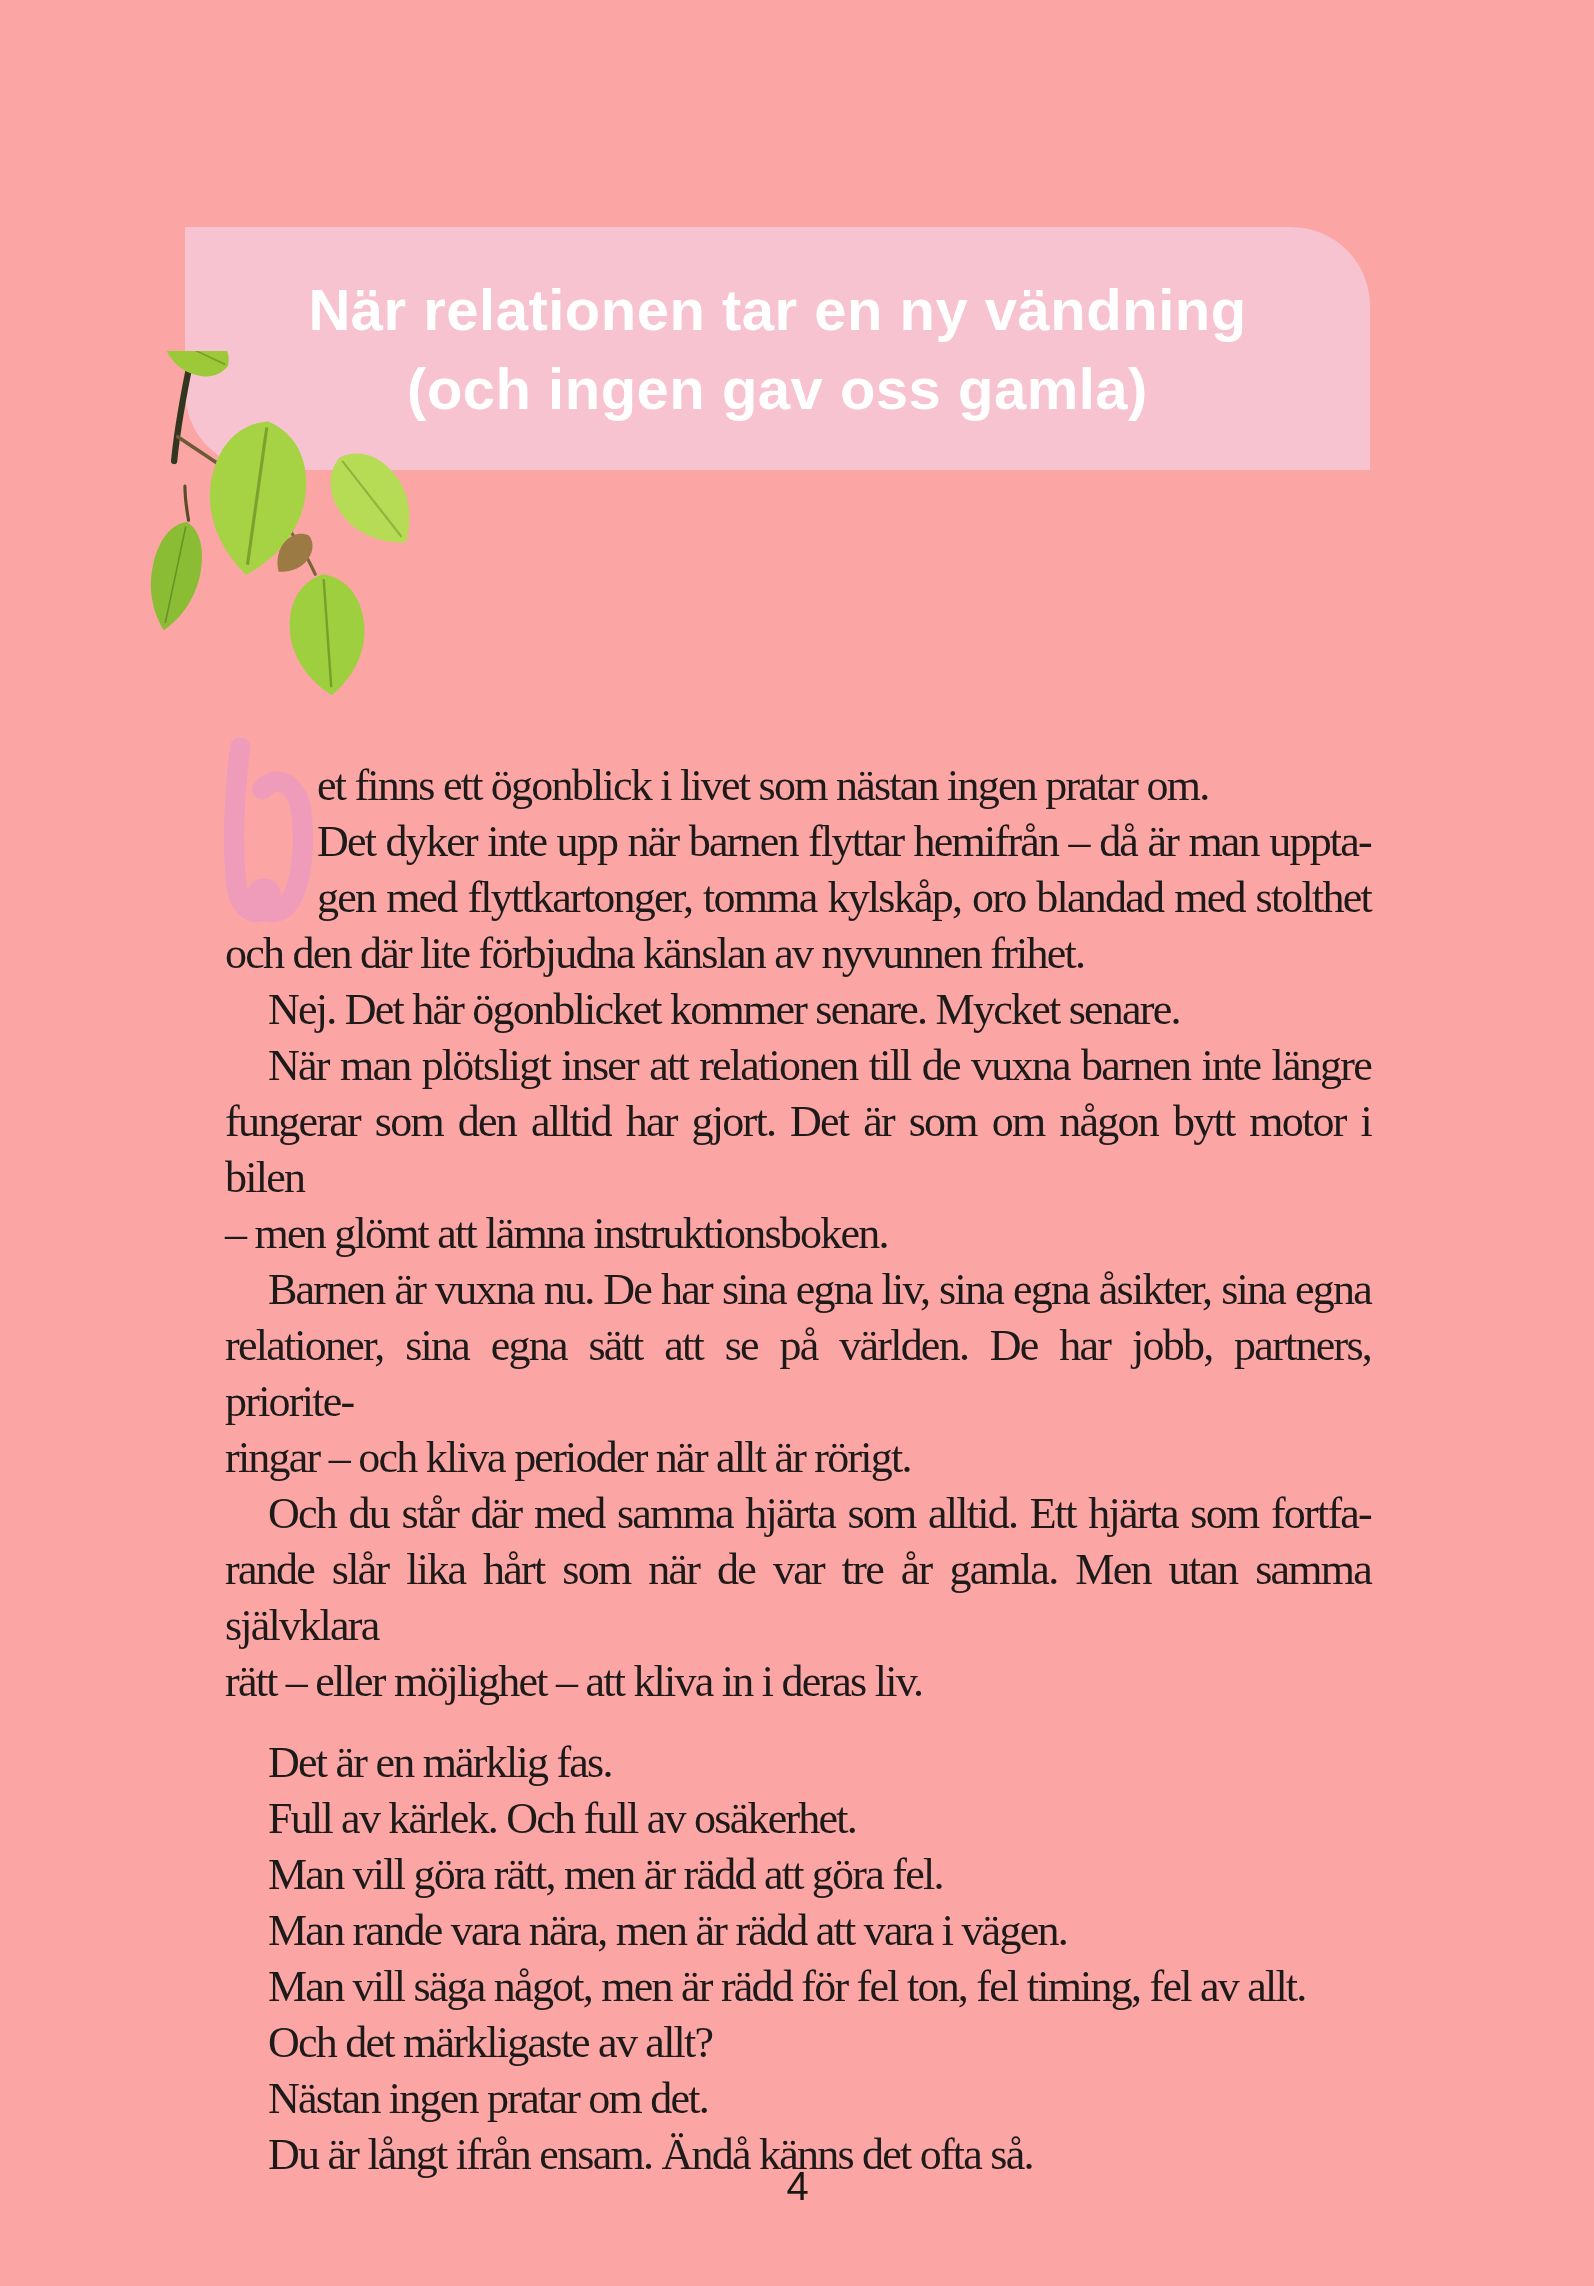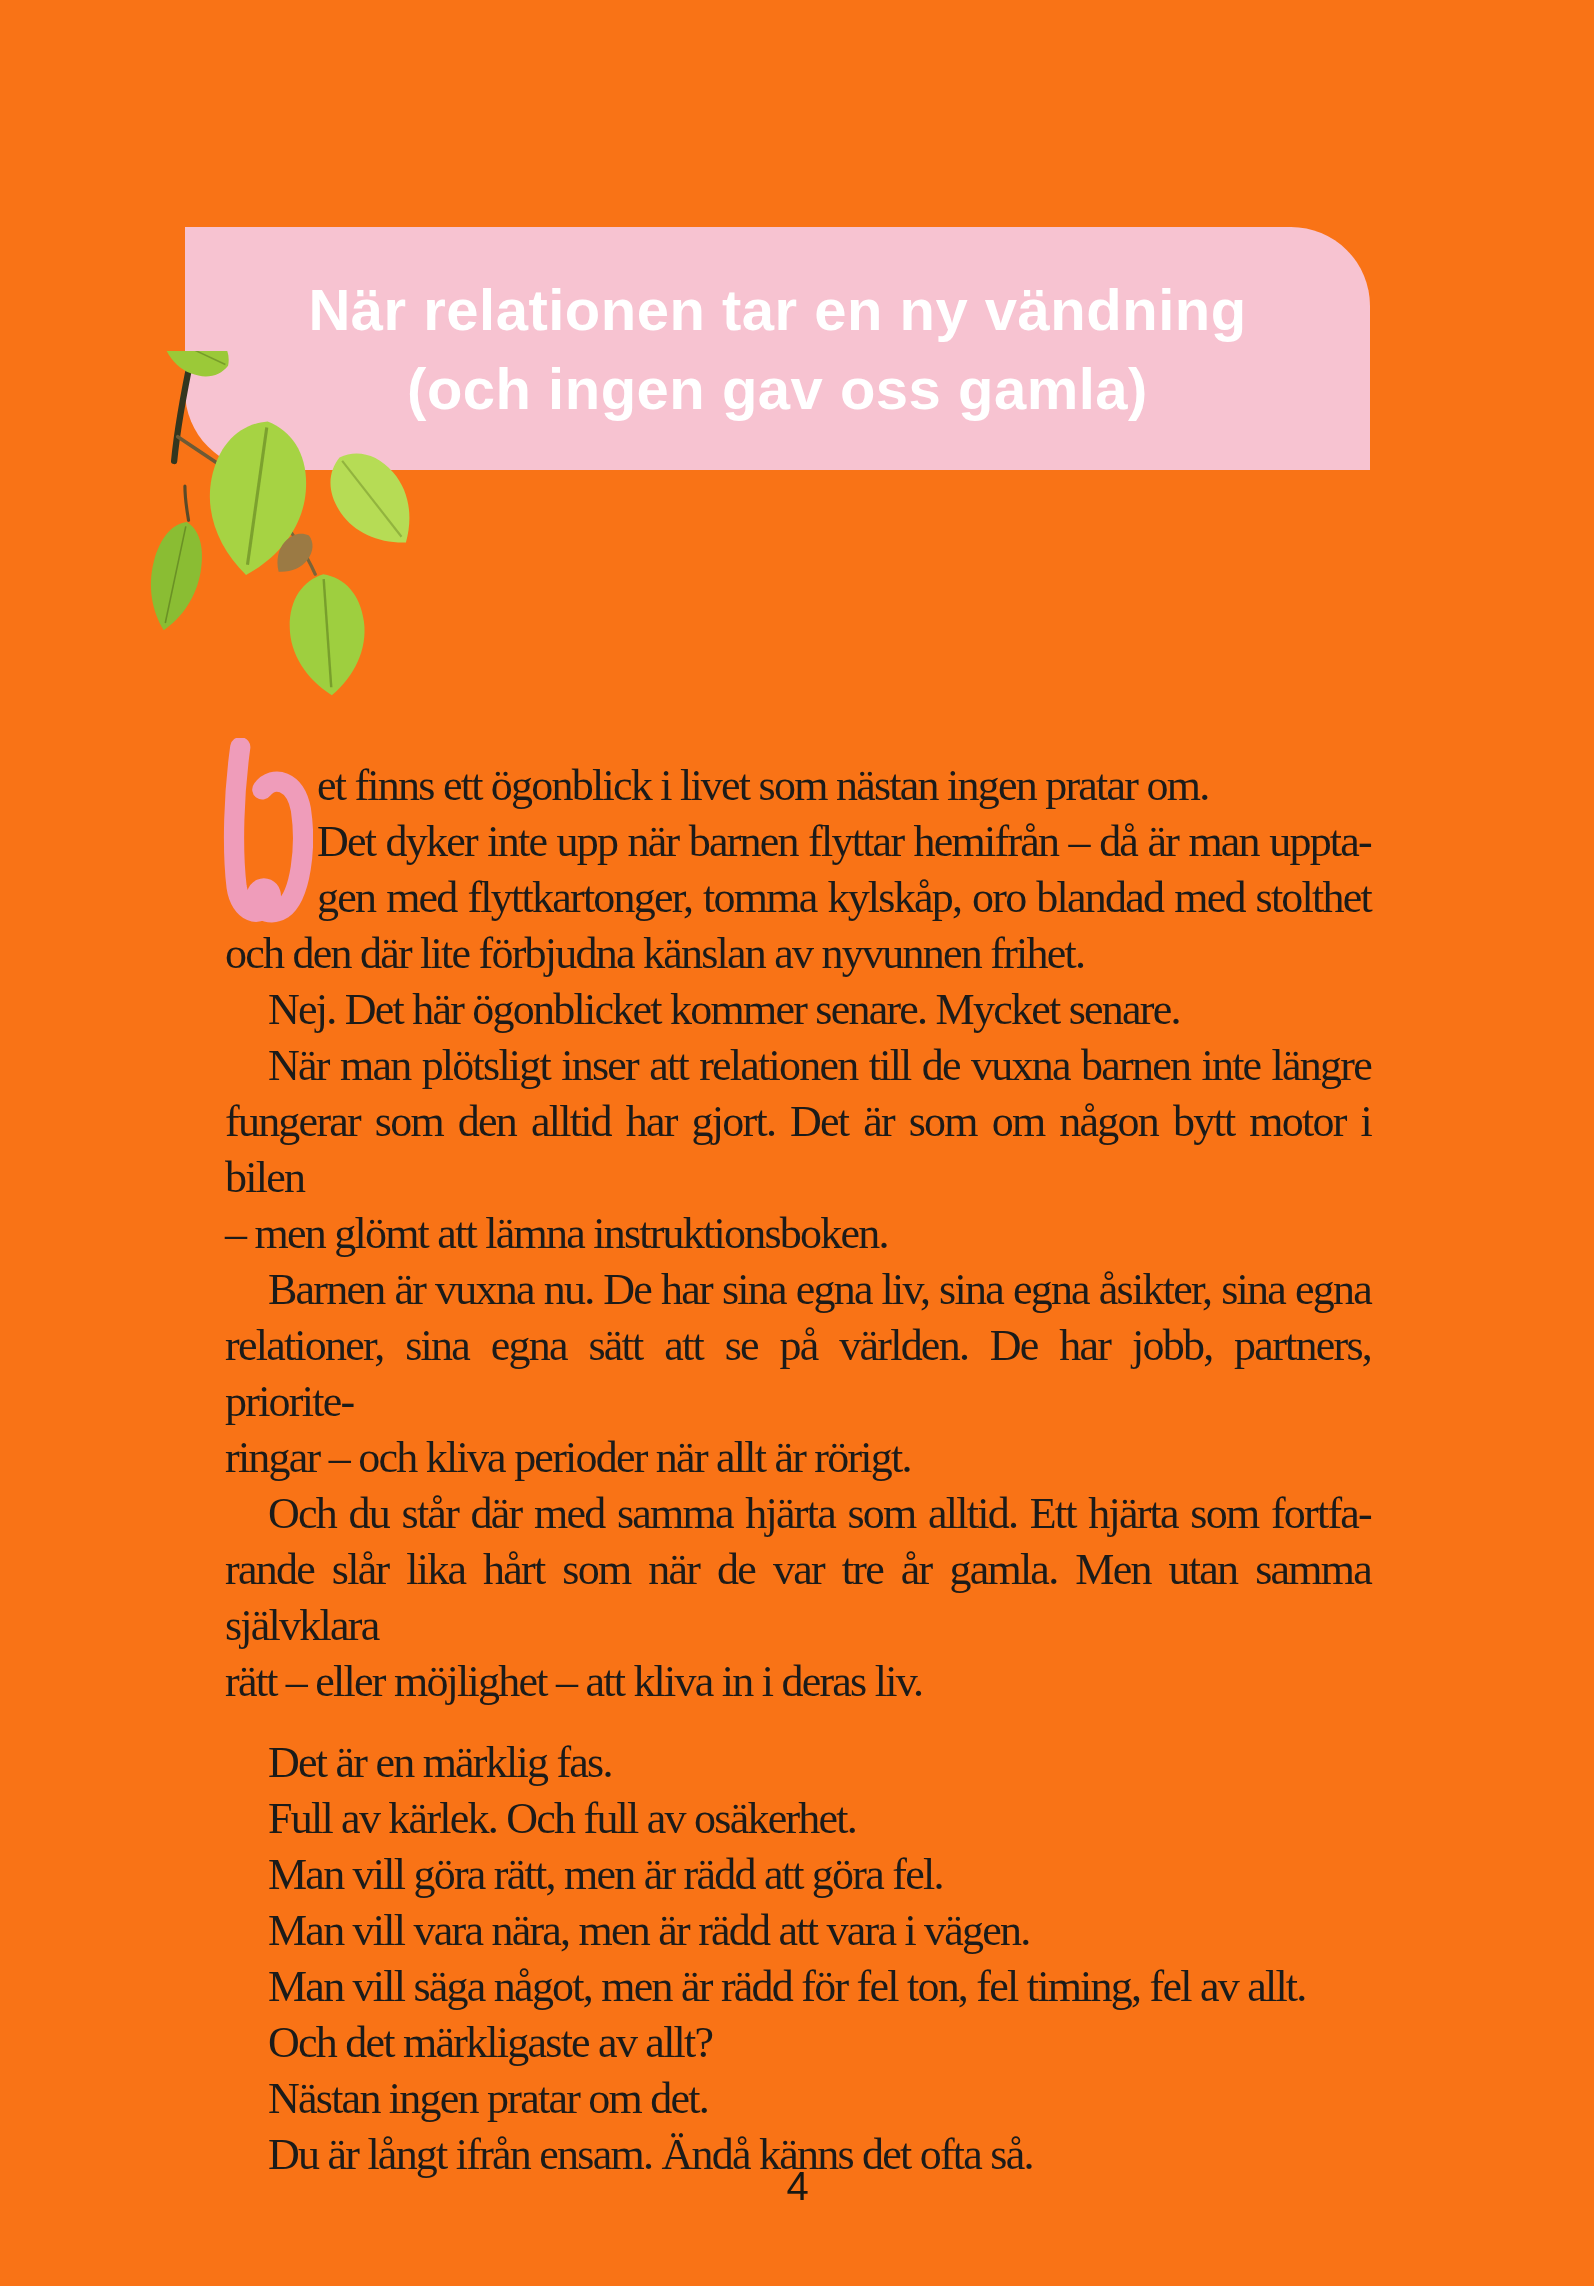--- a/index.html
+++ b/index.html
@@ -1,19 +1,19 @@
 <!DOCTYPE html>
 <html style="font-size:14.4px"><head>
 <meta charset="utf-8">
 <style>
   html,body{margin:0;padding:0;background:#ffffff;}
   .page{
     position:relative;
     width:1595px;height:2286px;
-    background:#f97316;
+    background:#fca5a5;
     font-family:"Liberation Serif", serif;
     color:#1c1b19;
     overflow:hidden;
   }
   
   .chapter-box{
     position:absolute;left:185px;top:227px;width:1185px;height:243px;
     background:#f7c3d1;
     border-radius:0 79px 0 79px;
     display:flex;flex-direction:column;justify-content:center;align-items:center;
@@ -114,21 +114,21 @@
     <div class="line j">relationer, sina egna sätt att se på världen. De har jobb, partners, priorite-</div>
     <div class="line">ringar – och kliva perioder när allt är rörigt.</div>
     <div class="line ind j">Och du står där med samma hjärta som alltid. Ett hjärta som fortfa-</div>
     <div class="line j">rande slår lika hårt som när de var tre år gamla. Men utan samma självklara</div>
     <div class="line">rätt – eller möjlighet – att kliva in i deras liv.</div>
 
     <div class="stanza">
       <div class="line ind">Det är en märklig fas.</div>
       <div class="line ind">Full av kärlek. Och full av osäkerhet.</div>
       <div class="line ind">Man vill göra rätt, men är rädd att göra fel.</div>
-      <div class="line ind">Man vill vara nära, men är rädd att vara i vägen.</div>
+      <div class="line ind">Man rande vara nära, men är rädd att vara i vägen.</div>
       <div class="line ind">Man vill säga något, men är rädd för fel ton, fel timing, fel av allt.</div>
       <div class="line ind">Och det märkligaste av allt?</div>
       <div class="line ind">Nästan ingen pratar om det.</div>
       <div class="line ind">Du är långt ifrån ensam. Ändå känns det ofta så.</div>
     </div>
   </div>
 
   <div class="pagenum">4</div>
 
 </div>

